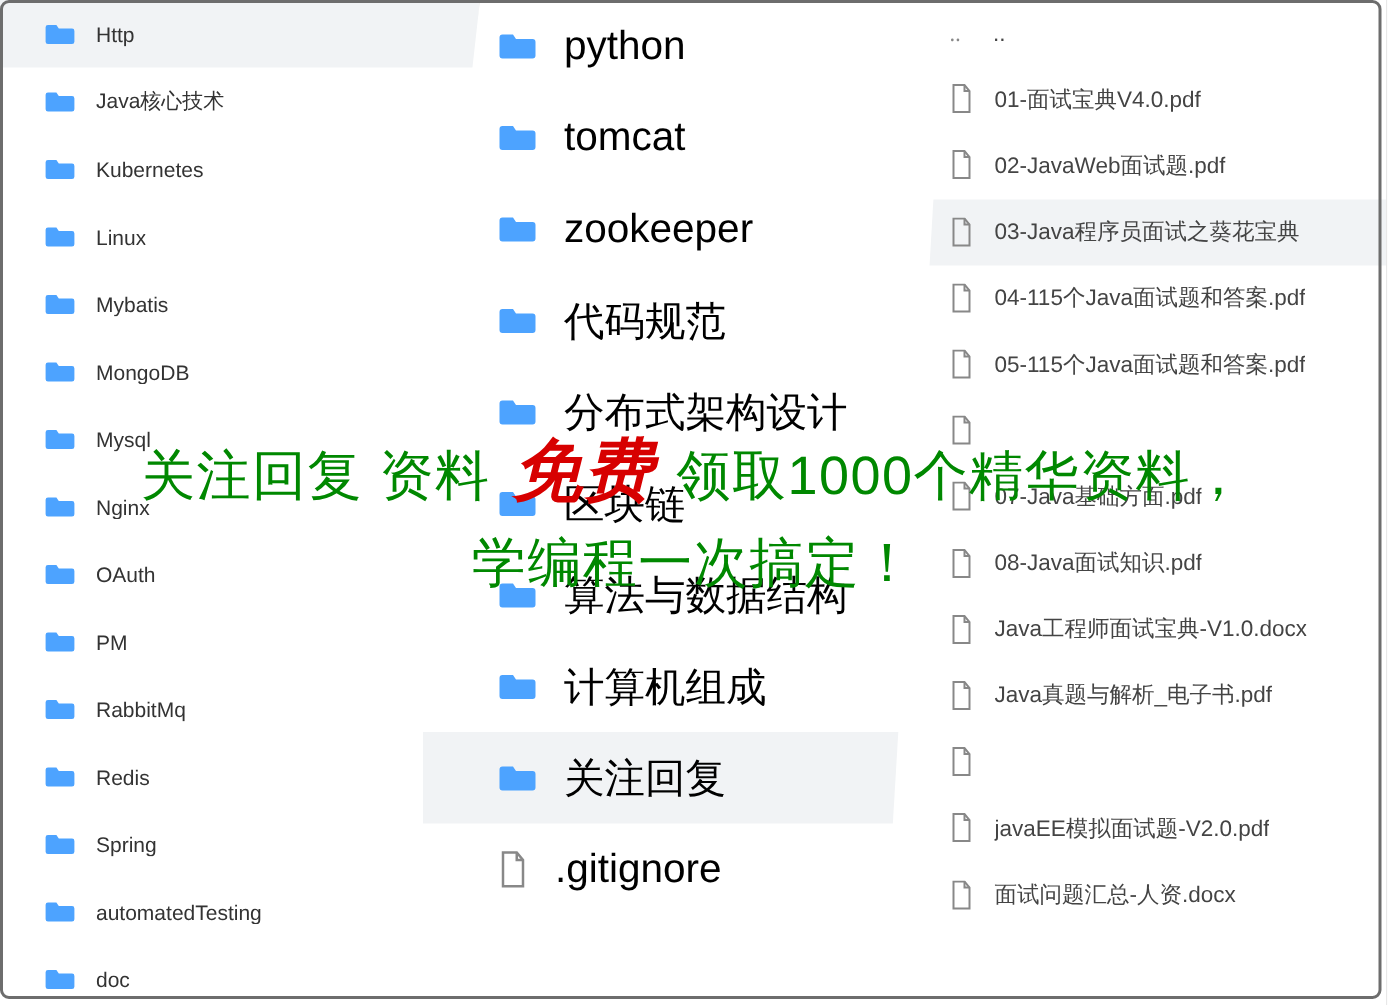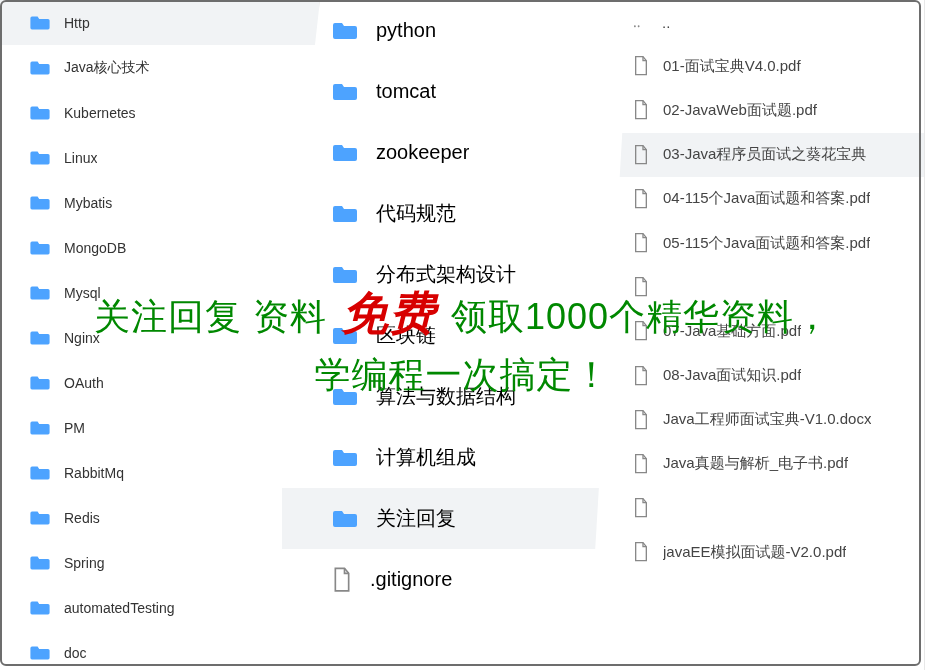--- a/index.html
+++ b/index.html
@@ -44,21 +44,21 @@
     align-items: center;
     height: 45px;
     padding-left: 30px;
     cursor: pointer;
     white-space: nowrap;
     overflow: hidden;
   }
   .p2 .row {
     height: 61px;
     padding-left: 50px;
-    font-size: 20px;
+    font-size: 27px;
   }
   .p3 .row {
     height: 44.2px;
     padding-left: 28px;
     font-size: 15px;
     color: #333;
   }
   .p1 .row { font-size: 14px; color: #333; }
   .row.selected { background: #f1f3f5; }
   .folder-icon {
@@ -353,20 +353,27 @@
           <path fill="none" stroke="#888" stroke-width="2" d="M15 1v6h5"></path>
         </svg>
       </div>
       <div class="row">
         <svg class="file-icon" viewBox="0 0 24 30" width="15" height="19">
           <path fill="none" stroke="#888" stroke-width="2" d="M4 1h11l5 6v21H4z"></path>
           <path fill="none" stroke="#888" stroke-width="2" d="M15 1v6h5"></path>
         </svg>
         <span class="label">javaEE模拟面试题-V2.0.pdf</span>
       </div>
+      <div class="row">
+        <svg class="file-icon" viewBox="0 0 24 30" width="15" height="19">
+          <path fill="none" stroke="#888" stroke-width="2" d="M4 1h11l5 6v21H4z"></path>
+          <path fill="none" stroke="#888" stroke-width="2" d="M15 1v6h5"></path>
+        </svg>
+        <span class="label">面试问题汇总-人资.docx</span>
+      </div>
     </div>
 </div>
 
 <div class="overlay">
   <div class="line1">
     <span>关注回复 资料 </span><span class="highlight">免费</span><span> 领取1000个精华资料，</span>
   </div>
   <div class="line2">学编程一次搞定！</div>
 </div>
 

